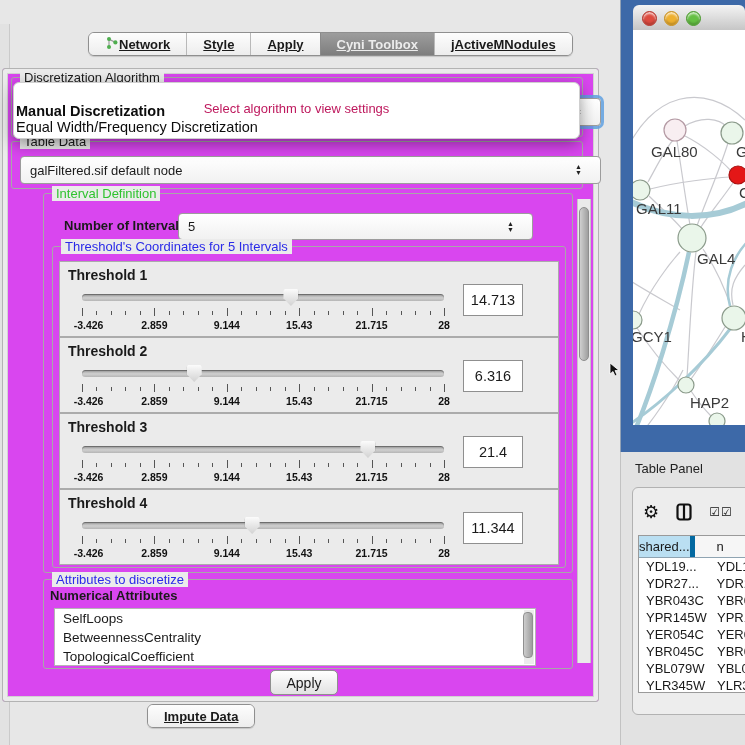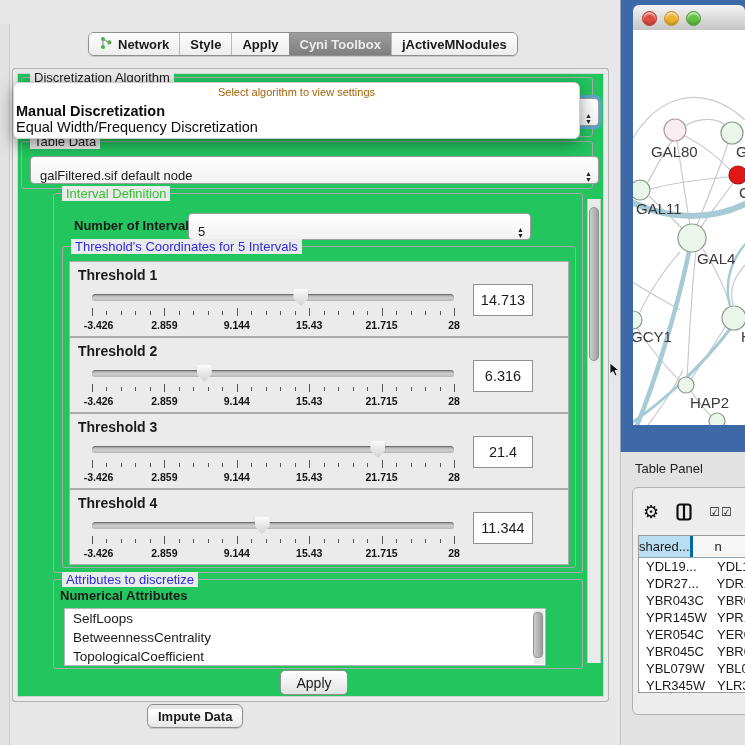--- a/index.html
+++ b/index.html
@@ -9,42 +9,42 @@
   
   #left-panel{left:0;top:0;width:620px;height:745px;background:#e7e7e7;}
   #titlebar{left:0;top:0;width:620px;height:24px;}
   #win-title{left:10px;top:5px;font-size:13px;color:#222;}
   #btn-min{left:591px;top:8px;width:9px;height:9px;border:1.5px solid #222;background:#f4f4f4;}
   #btn-close{left:607px;top:3px;font-size:13px;font-weight:bold;color:#111;}
   #left-gutter{left:0;top:24px;width:9px;height:721px;background:#e2e2e2;border-right:1px solid #cacaca;}
   
   .tabbar{display:flex;border:1px solid #8f8f8f;border-radius:6px;overflow:hidden;height:22px;
           box-shadow:0 1px 1px rgba(0,0,0,.15);}
-  .tab{display:flex;align-items:center;gap:5px;padding:0 10px;font-size:13px;font-weight:600;
-       background:linear-gradient(#fdfdfd,#ededed);border-left:1px solid #b9b9b9;white-space:nowrap;cursor:default;}
+  .tab{display:flex;align-items:center;padding:0 16px;font-size:13px;font-weight:600;
+       background:linear-gradient(#fdfdfd,#ededed);border-left:1px solid #b9b9b9;white-space:nowrap;cursor:default;text-decoration:underline;}
   .tab:first-child{border-left:none;}
   .tab.active{background:linear-gradient(#9d9d9d,#7e7e7e);color:#ececec;border-left-color:#8a8a8a;}
   #top-tabs{left:88px;top:32px;}
-  #bottom-tabs{left:147px;top:704px;align-items:center;}
-  
-  #content{left:12px;top:68px;width:595px;height:632px;background:#22c55e;border:1px solid #b3b3b3;
+  #bottom-tabs{left:147px;top:704px;}
+  
+  #content{left:2px;top:68px;width:595px;height:632px;background:#d946ef;border:1px solid #b3b3b3;
            border-radius:3px;box-shadow:inset 0 0 0 4px #ebebeb, inset 0 0 0 5px #d2d2d2;}
   .group{position:absolute;border:1px solid #a8a8a8;border-radius:3px;}
   .gtitle{position:absolute;top:-8px;left:8px;background:#ebebeb;padding:0 4px;font-size:13px;line-height:15px;}
   .gtitle.green{color:#2fc32f;}
   .gtitle.blue{color:#2a2ae8;}
   .combo{position:absolute;background:linear-gradient(#ffffff,#f1f1f1);border:1px solid #9c9c9c;border-radius:4px;
-         display:flex;align-items:flex-end;font-size:13px;padding:0 4px 0 9px;}
+         display:flex;align-items:center;font-size:13px;padding:0 16px 0 9px;}
   .combo .stepper{margin-left:auto;display:flex;flex-direction:column;align-items:center;font-size:7px;
                   line-height:6px;color:#222;padding-right:2px;}
   .combo.focused{box-shadow:0 0 0 3px rgba(95,160,225,.85);}
   
   #algo-popup{left:13px;top:82px;width:565px;height:55px;background:#fff;border:1px solid #cfcfcf;border-radius:6px;
               box-shadow:0 5px 16px rgba(0,0,0,.4);z-index:40;}
-  #algo-hint{position:absolute;top:3px;left:0;width:100%;text-align:center;font-size:11px;color:#a16207;}
+  #algo-hint{position:absolute;top:18px;left:0;width:100%;text-align:center;font-size:13px;color:#be185d;}
   .popup-opt{position:absolute;left:2px;font-size:14.5px;color:#0d0d0d;white-space:nowrap;}
   .popup-opt.b{font-weight:bold;}
   
   .tpanel{position:absolute;left:6px;width:498px;height:74px;border:1px solid #ababab;background:#ebebeb;}
   .tlabel{position:absolute;left:8px;top:5px;font-size:14px;font-weight:bold;}
   .slider{position:absolute;left:22px;top:26px;width:362px;height:46px;}
   .track{position:absolute;left:0;top:6px;width:100%;height:7px;border-radius:4px;
          background:linear-gradient(#9a9a9a,#d0d0d0 55%,#b5b5b5);box-shadow:inset 0 1px 1px rgba(0,0,0,.35);}
   .thumb{position:absolute;top:1px;width:15px;height:17px;background:linear-gradient(#fbfbfb,#d2d2d2);
          clip-path:polygon(8% 0,92% 0,100% 12%,100% 55%,50% 100%,0 55%,0 12%);
@@ -80,21 +80,21 @@
   #table-panel-bg{left:620px;top:452px;width:125px;height:293px;background:#e2e2e2;border-left:1px solid #c2c2c2;}
   #table-panel-title{left:635px;top:461px;font-size:13px;color:#222;}
   #tp-inset{left:632px;top:487px;width:120px;height:226px;background:#ededed;border:1px solid #b2b2b2;border-radius:6px;}
   #tp-toolbar{position:absolute;left:10px;top:15px;display:flex;align-items:center;gap:17px;}
   #gear-icon{font-size:18px;line-height:18px;color:#111;}
   #checks-icon{font-size:12px;letter-spacing:1px;color:#111;}
   #tp-table{position:absolute;left:5px;top:47px;width:112px;height:156px;background:#fff;border:1px solid #9a9a9a;
             overflow:hidden;}
   #tp-header{display:flex;height:21px;border-bottom:1px solid #8fa4b2;}
   .hcell{font-size:13px;display:flex;align-items:center;justify-content:center;box-sizing:border-box;}
-  .hcell.c1{width:73px;background:#badff2;border-right:3px solid #0369a1;}
+  .hcell.c1{width:73px;background:#badff2;border-right:5px solid #0369a1;}
   .hcell.c2{width:90px;background:#f6f6f6;justify-content:flex-start;padding-left:22px;}
   .trow{display:flex;height:17px;font-size:13px;align-items:center;white-space:nowrap;}
   .tcell1{width:73px;padding-left:7px;box-sizing:border-box;overflow:hidden;}
   .tcell2{padding-left:5px;overflow:hidden;}
   #cursor{left:609px;top:362px;z-index:60;}
   svg text{font-family:"Liberation Sans",sans-serif;}
 </style>
 </head>
 <body>
 

